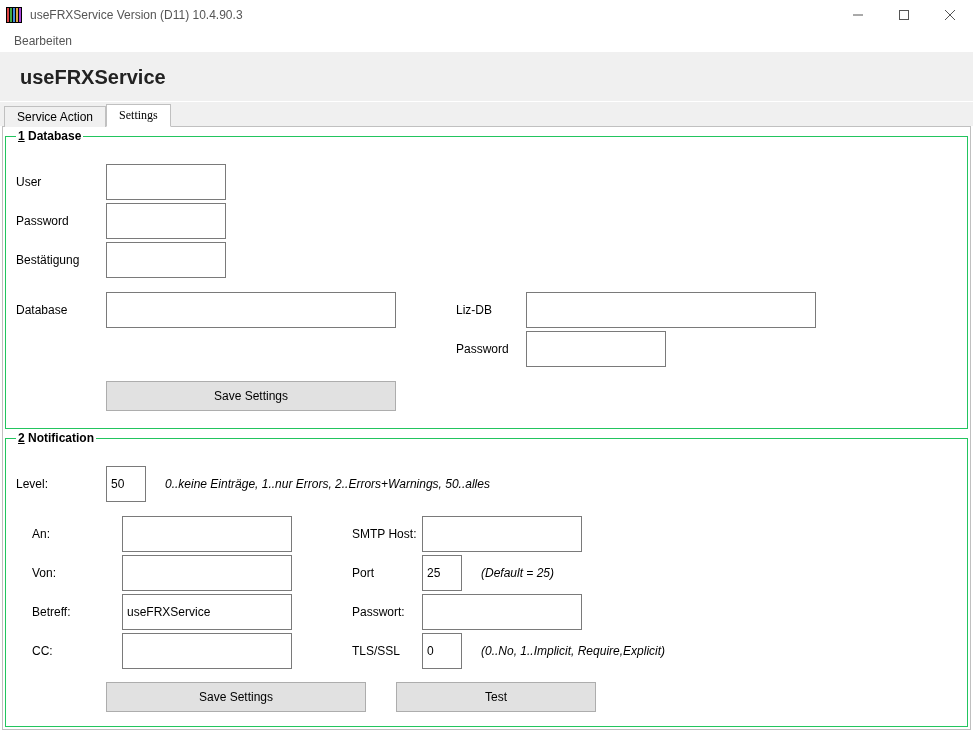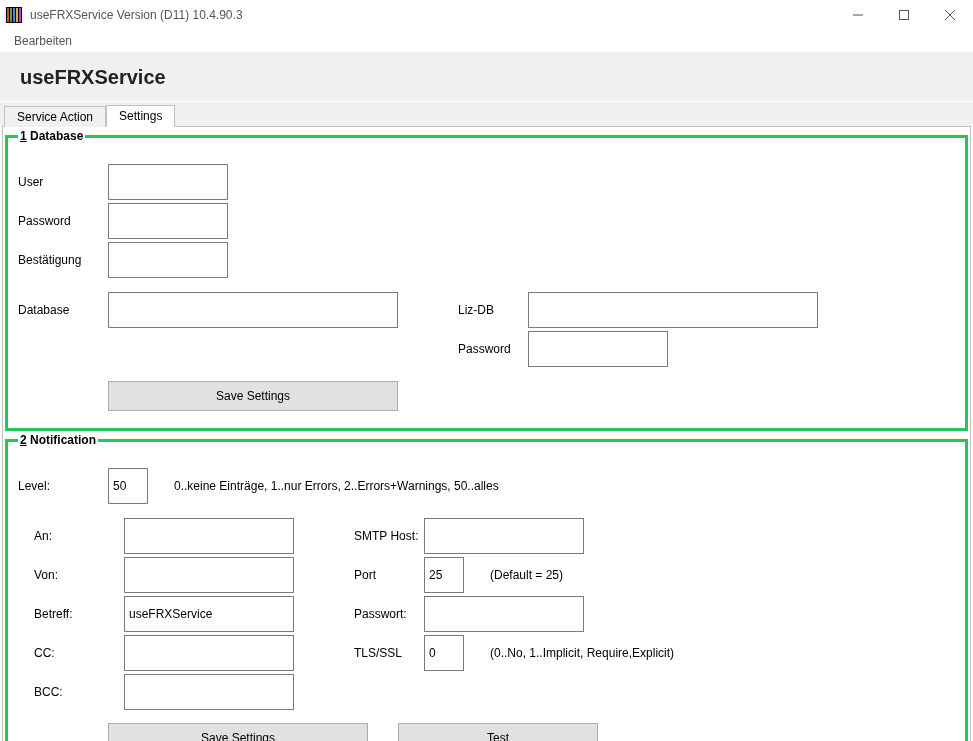--- a/index.html
+++ b/index.html
@@ -67,33 +67,34 @@
     background: #f0f0f0;
     margin-right: 0px;
     font-size: 12px;
     position: relative;
     top: 1px;
   }
   .tab.active {
     background: #fff;
     border-bottom: 1px solid #fff;
     z-index: 2;
+    font-family: Liberation Serif, serif;
   }
   .tab.inactive {
     background: #f0f0f0;
     text-align: right;
   }
   .tabcontent {
     border: 1px solid #c0c0c0;
     background: #fff;
     margin: 0 2px 2px 2px;
     padding: 0;
   }
   fieldset.group {
-    border: 3px solid #22c55e;
+    border: 1px solid #22c55e;
     margin: 2px;
     padding: 10px 10px 14px 10px;
     position: relative;
   }
   fieldset.group > legend {
     font-weight: bold;
     font-size: 12px;
     padding: 0 2px;
   }
   legend .accel { text-decoration: underline; }
@@ -128,21 +129,21 @@
   button.btn {
     height: 30px;
     border: 1px solid #adadad;
     background: #e1e1e1;
     font: inherit;
     cursor: pointer;
   }
   .btn-wide { width: 290px; }
   .btn-med  { width: 200px; }
   .col-gap { width: 60px; flex:0 0 60px; }
-  .hint { margin-left: 26px; font-size:12px; }
+  .hint { margin-left: 19px; font-size:12px;font-style:italic; }
   .section-spacer { height: 8px; }
   .notif-cols {
     display:flex;
   }
   .notif-col { flex: 0 0 auto; }
   .notif-col.left { width: 320px; margin-left: 16px; }
   .notif-col.right { }
   .btnrow {
     display:flex;
     margin-top: 10px;
@@ -266,24 +267,20 @@
           <input class="txt w170" type="text" value="" style="">
         </div>
         <div class="row">
           <div class="lbl">Betreff:</div>
           <input class="txt w170" type="text" value="useFRXService" style="">
         </div>
         <div class="row">
           <div class="lbl">CC:</div>
           <input class="txt w170" type="text" value="" style="">
         </div>
-        <div class="row">
-          <div class="lbl">BCC:</div>
-          <input class="txt w170" type="text" value="" style="">
-        </div>
       </div>
 
       <div class="notif-col right">
         <div class="row">
           <div class="lbl-mid">SMTP Host:</div>
           <input class="txt w160" type="text" value="" style="">
         </div>
         <div class="row">
           <div class="lbl-mid">Port</div>
           <input class="txt w40" type="text" value="25" style="">

